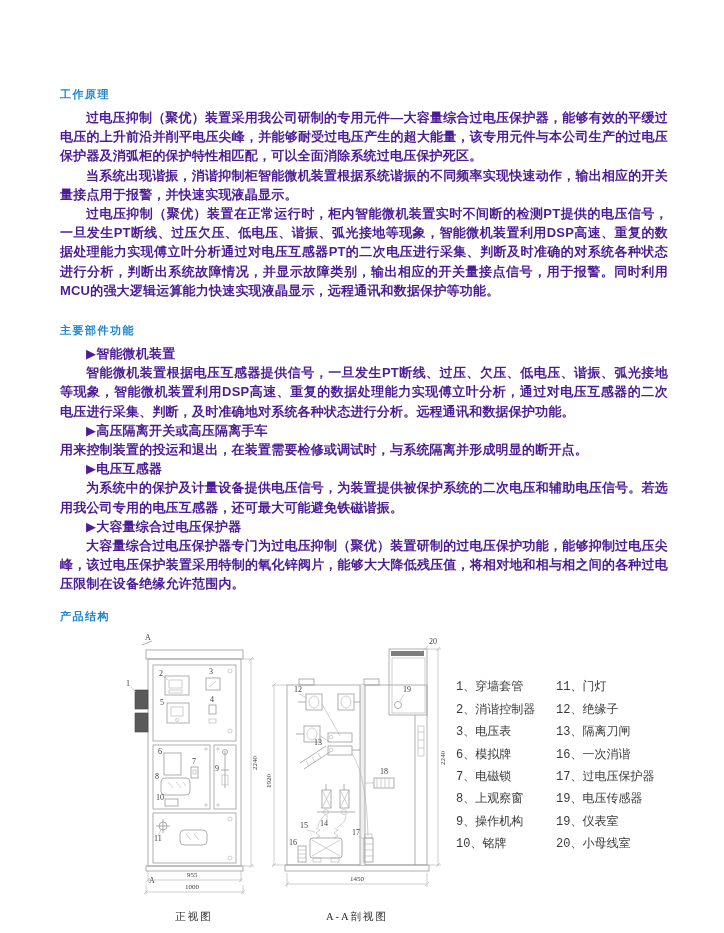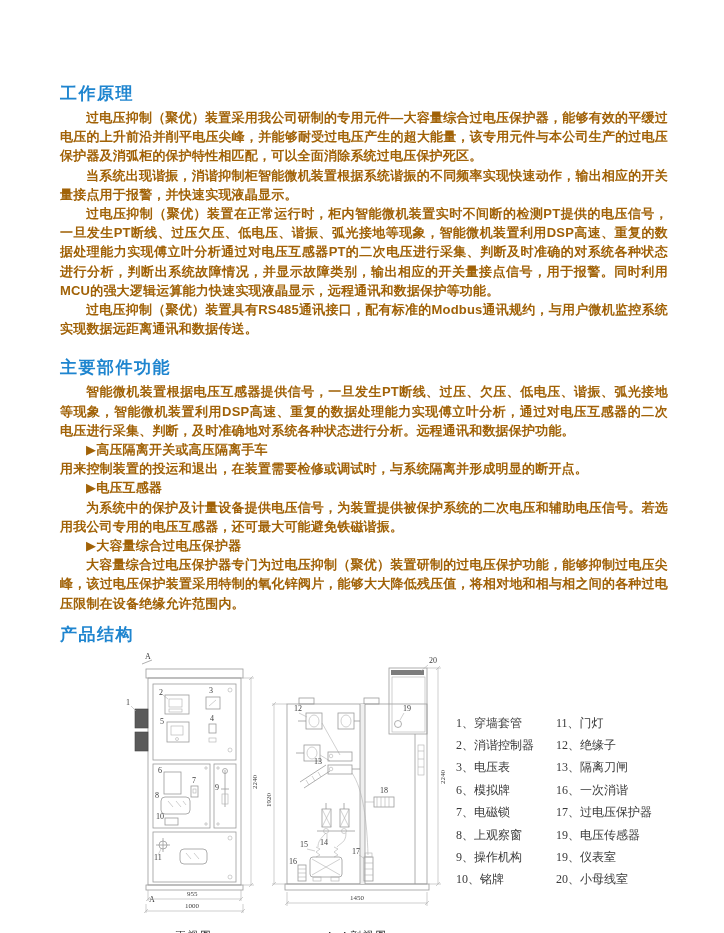--- a/index.html
+++ b/index.html
@@ -2,38 +2,38 @@
 <html><head>
 <meta charset="utf-8">
 <style>
   html,body{margin:0;padding:0;}
   body{
     width:724px;height:933px;background:#ffffff;overflow:hidden;
     font-family:"Liberation Sans","DejaVu Sans",sans-serif;
   }
   .page{width:724px;height:933px;box-sizing:border-box;padding:84px 56px 0 60px;background:#fff;}
   .heading{
-    font-size:17px;line-height:20px;font-weight:bold;color:#1f85cf;
+    font-size:11px;line-height:20px;font-weight:bold;color:#1f85cf;
     margin:0 0 4px 0;letter-spacing:1.5px;
   }
   .para,.bullet{
-    margin:0;font-size:13px;line-height:19.2px;color:#a16207;font-weight:600;
+    margin:0;font-size:13px;line-height:19.2px;color:#4c1d95;font-weight:600;
     text-align:justify;letter-spacing:0.2px;
   }
   .para{text-indent:2em;}
   .para.no-indent{text-indent:0;}
   .bullet{text-indent:2em;}
   .sec2{margin-top:20px;}
   .sec3{margin-top:12px;}
   .diagram-row{position:relative;height:302px;margin-top:4px;margin-left:-60px;width:724px;}
   .front-view{position:absolute;left:118px;top:0;}
   .section-view{position:absolute;left:262px;top:0;}
   .legend{
-    position:absolute;left:456px;top:63px;width:235px;
-    font-family:Liberation Serif, serif;
+    position:absolute;left:456px;top:46px;width:235px;
+    font-family:Liberation Mono, monospace;
     font-size:12px;color:#3a3a3a;
   }
   .legend-row{display:flex;height:22.4px;align-items:center;}
   .legend-c1{width:100px;}
   .legend-c2{flex:1;}
   
   svg .ln{fill:none;stroke:#9b9b9b;stroke-width:0.8;}
   svg .lnt{fill:none;stroke:#b0b0b0;stroke-width:0.6;}
   svg .dark{fill:#5a5a5a;stroke:#444;stroke-width:0.6;}
   svg .hatch{fill:#7d7d7d;stroke:none;}
@@ -44,25 +44,25 @@
 </head>
 <body>
 
 <div class="page">
 
   <section class="sec1">
     <h2 class="heading">工作原理</h2>
     <p class="para">过电压抑制（聚优）装置采用我公司研制的专用元件—大容量综合过电压保护器，能够有效的平缓过电压的上升前沿并削平电压尖峰，并能够耐受过电压产生的超大能量，该专用元件与本公司生产的过电压保护器及消弧柜的保护特性相匹配，可以全面消除系统过电压保护死区。</p>
     <p class="para">当系统出现谐振，消谐抑制柜智能微机装置根据系统谐振的不同频率实现快速动作，输出相应的开关量接点用于报警，并快速实现液晶显示。</p>
     <p class="para">过电压抑制（聚优）装置在正常运行时，柜内智能微机装置实时不间断的检测PT提供的电压信号，一旦发生PT断线、过压欠压、低电压、谐振、弧光接地等现象，智能微机装置利用DSP高速、重复的数据处理能力实现傅立叶分析通过对电压互感器PT的二次电压进行采集、判断及时准确的对系统各种状态进行分析，判断出系统故障情况，并显示故障类别，输出相应的开关量接点信号，用于报警。同时利用MCU的强大逻辑运算能力快速实现液晶显示，远程通讯和数据保护等功能。</p>
-    <p class="para">过电压抑制（聚优）装置具有RS485通讯接口，配有标准的Modbus通讯规约，与用户微机监控系统实现数据远距离通讯和数据传送。</p>
   </section>
 
   <section class="sec2">
     <h2 class="heading">主要部件功能</h2>
+    <p class="bullet">▶智能微机装置</p>
     <p class="para">智能微机装置根据电压互感器提供信号，一旦发生PT断线、过压、欠压、低电压、谐振、弧光接地等现象，智能微机装置利用DSP高速、重复的数据处理能力实现傅立叶分析，通过对电压互感器的二次电压进行采集、判断，及时准确地对系统各种状态进行分析。远程通讯和数据保护功能。</p>
     <p class="bullet">▶高压隔离开关或高压隔离手车</p>
     <p class="para no-indent">用来控制装置的投运和退出，在装置需要检修或调试时，与系统隔离并形成明显的断开点。</p>
     <p class="bullet">▶电压互感器</p>
     <p class="para">为系统中的保护及计量设备提供电压信号，为装置提供被保护系统的二次电压和辅助电压信号。若选用我公司专用的电压互感器，还可最大可能避免铁磁谐振。</p>
     <p class="bullet">▶大容量综合过电压保护器</p>
     <p class="para">大容量综合过电压保护器专门为过电压抑制（聚优）装置研制的过电压保护功能，能够抑制过电压尖峰，该过电压保护装置采用特制的氧化锌阀片，能够大大降低残压值，将相对地和相与相之间的各种过电压限制在设备绝缘允许范围内。</p>
   </section>
 
   <section class="sec3">

